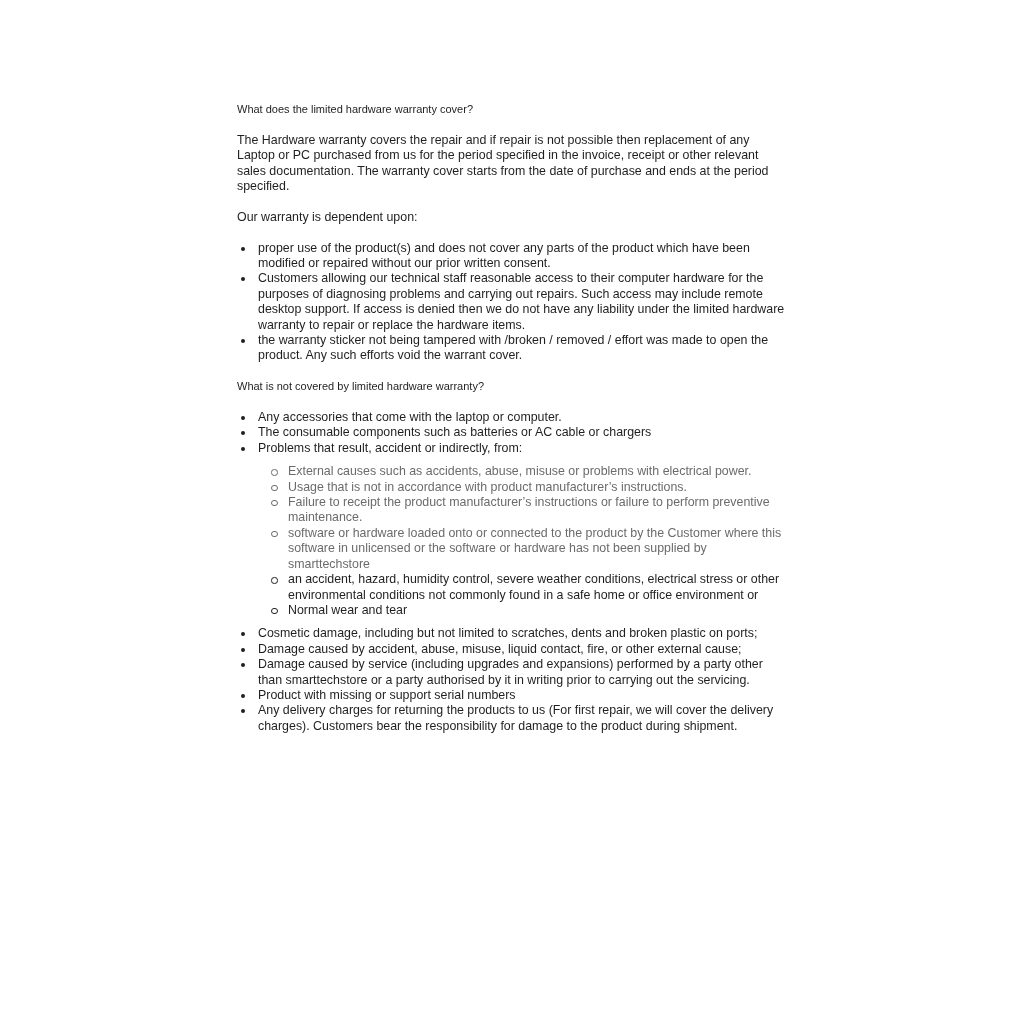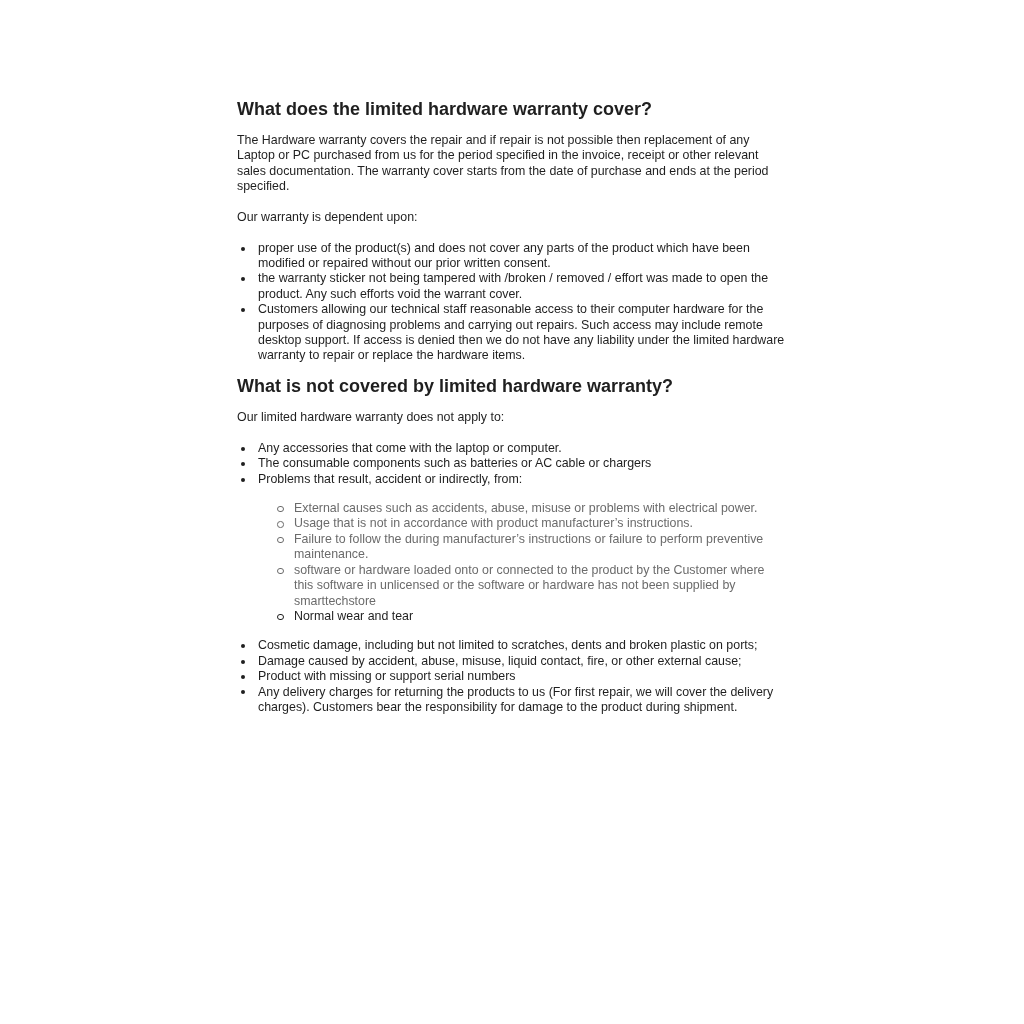--- a/index.html
+++ b/index.html
@@ -16,34 +16,34 @@
   .page {
     position: absolute;
     left: 237px;
     top: 102px;
     width: 553px;
     font-size: 12.4px;
     line-height: 15.4px;
     color: #1f1f1f;
   }
   .heading {
-    font-weight: 700;
-    font-size: 18px;
+    font-weight: 400;
+    font-size: 11px;
     margin: 0 0 15.4px 0;
   }
   .para {
     margin: 0 0 15.4px 0;
   }
   ul.blist {
     list-style: none;
     margin: 0 0 15.4px 0;
     padding: 0;
   }
   ul.blist.sub {
-    margin: 14px;
+    margin: 8px;
   }
   li.bitem {
     position: relative;
     padding-left: 21px;
   }
   li.bitem::before {
     content: "";
     position: absolute;
     left: 4px;
     top: 5.9px;
@@ -75,39 +75,40 @@
 
 <div class="page">
 
   <h3 class="heading">What does the limited hardware warranty cover?</h3>
   <p class="para">The Hardware warranty covers the repair and if repair is not possible then replacement of any Laptop or PC purchased from us for the period specified in the invoice, receipt or other relevant sales documentation. The warranty cover starts from the date of purchase and ends at the period specified.</p>
 
   <p class="para">Our warranty is dependent upon:</p>
 
   <ul class="blist">
     <li class="bitem">proper use of the product(s) and does not cover any parts of the product which have been modified or repaired without our prior written consent.</li>
+    <li class="bitem">Customers allowing our technical staff reasonable access to their computer hardware for the purposes of diagnosing problems and carrying out repairs. Such access may include remote desktop support. If access is denied then we do not have any liability under the limited hardware warranty to repair or replace the hardware items.</li>
     <li class="bitem">the warranty sticker not being tampered with /broken / removed / effort was made to open the product. Any such efforts void the warrant cover.</li>
-    <li class="bitem">Customers allowing our technical staff reasonable access to their computer hardware for the purposes of diagnosing problems and carrying out repairs. Such access may include remote desktop support. If access is denied then we do not have any liability under the limited hardware warranty to repair or replace the hardware items.</li>
   </ul>
 
   <h3 class="heading">What is not covered by limited hardware warranty?</h3>
-  <p class="para">Our limited hardware warranty does not apply to:</p>
 
   <ul class="blist">
     <li class="bitem">Any accessories that come with the laptop or computer.</li>
     <li class="bitem">The consumable components such as batteries or AC cable or chargers</li>
     <li class="bitem">
       <span>Problems that result, accident or indirectly, from:</span>
       <ul class="blist sub">
         <li class="bitem muted">External causes such as accidents, abuse, misuse or problems with electrical power.</li>
         <li class="bitem muted">Usage that is not in accordance with product manufacturer’s instructions.</li>
-        <li class="bitem muted">Failure to follow the during manufacturer’s instructions or failure to perform preventive maintenance.</li>
+        <li class="bitem muted">Failure to receipt the product manufacturer’s instructions or failure to perform preventive maintenance.</li>
         <li class="bitem muted"><span>software or hardware loaded onto or connected to the product by the Customer where this software in unlicensed or the software or hardware has not been supplied by </span><span class="b">smarttechstore</span></li>
+        <li class="bitem">an accident, hazard, humidity control, severe weather conditions, electrical stress or other environmental conditions not commonly found in a safe home or office environment or</li>
         <li class="bitem">Normal wear and tear</li>
       </ul>
     </li>
     <li class="bitem">Cosmetic damage, including but not limited to scratches, dents and broken plastic on ports;</li>
     <li class="bitem">Damage caused by accident, abuse, misuse, liquid contact, fire, or other external cause;</li>
+    <li class="bitem"><span>Damage caused by service (including upgrades and expansions) performed by a party other than </span><span class="b">smarttechstore</span><span> or a party authorised by it in writing prior to carrying out the servicing.</span></li>
     <li class="bitem">Product with missing or support serial numbers</li>
     <li class="bitem">Any delivery charges for returning the products to us (For first repair, we will cover the delivery charges). Customers bear the responsibility for damage to the product during shipment.</li>
   </ul>
 
 </div>
 
 </body></html>

